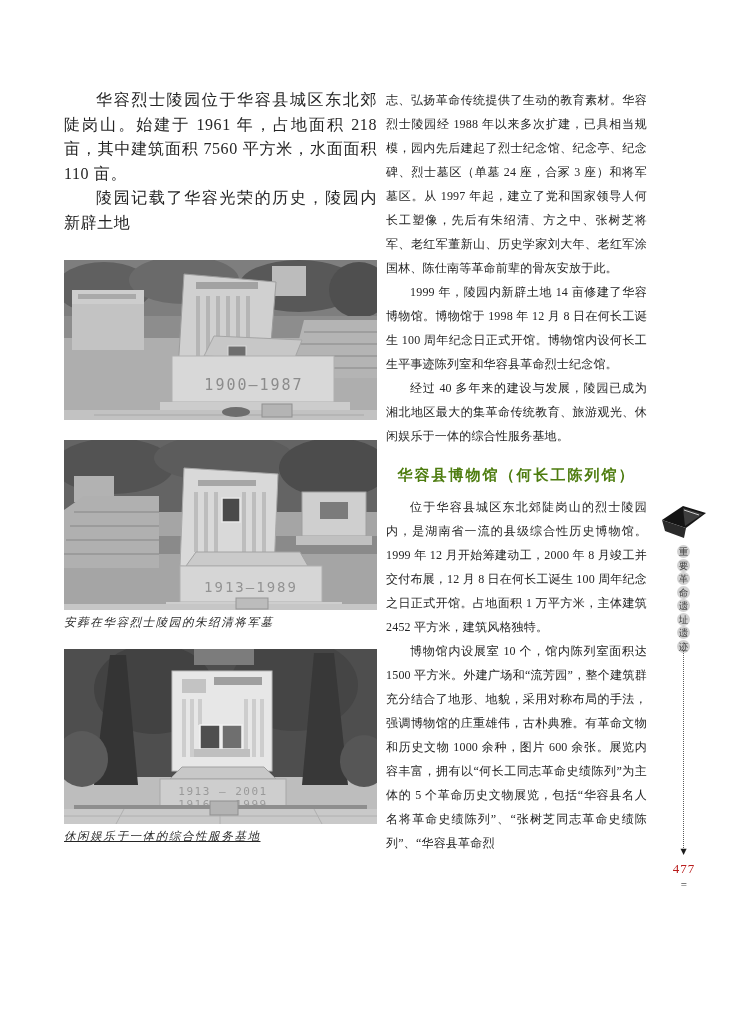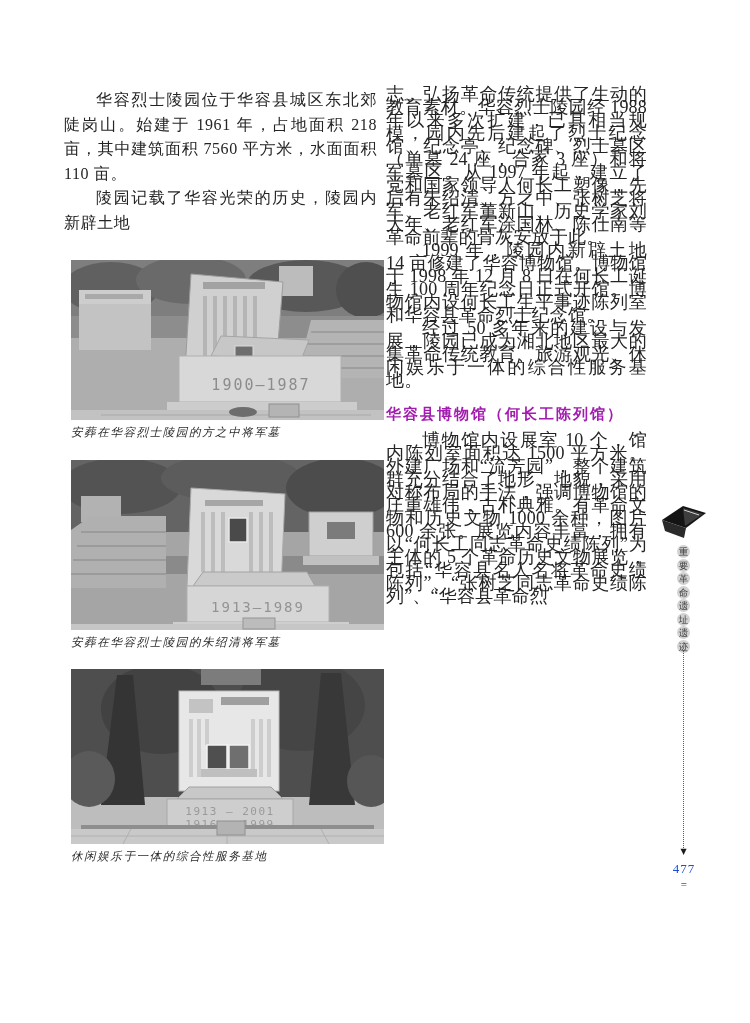--- a/index.html
+++ b/index.html
@@ -11,42 +11,42 @@
   .page{position:relative;width:750px;height:1023px;background:#fff;overflow:hidden;}
 
   
   .col-left{position:absolute;left:64px;top:88px;width:313px;}
   .col-left p.body{
     margin:0;font-size:16px;line-height:24.5px;letter-spacing:0.6px;
     text-align:justify;text-align-last:left;
   }
   .col-right{position:absolute;left:386px;top:88px;width:261px;}
   .col-right p.body{
-    margin:0;font-size:18px;line-height:13px;letter-spacing:0.2px;
+    margin:0;font-size:12px;line-height:24px;letter-spacing:0.2px;
     text-align:justify;text-align-last:left;
   }
   .indent{text-indent:2em;}
 
   
   .section-heading{
-    margin:18px 0 10px 0;
+    margin:18px 0 10px 0;text-align:center;
     font-family:"Liberation Sans","DejaVu Sans",sans-serif;
-    font-weight:bold;font-size:15px;letter-spacing:2px;color:#a21caf;
-  }
-
-  
-  figure{margin:7px;padding:0;}
+    font-weight:bold;font-size:15px;letter-spacing:2px;color:#4d7c0f;
+  }
+
+  
+  figure{margin:0;padding:0;}
   .photo-frame{display:block;width:313px;background:#b5b5b5;}
   figcaption{
     margin:4px 0 0 0;font-size:11.5px;line-height:16px;
     font-style:italic;letter-spacing:1.6px;color:#2b2b2b;
   }
   .fig1{margin-top:25px;}
   .fig2{margin-top:20px;}
-  .fig3{margin-top:19px;}
+  .fig3{margin-top:19px;text-decoration:underline;}
 
   
   .sidebar{position:absolute;left:656px;top:500px;width:60px;height:420px;}
   .book-icon{position:absolute;left:3px;top:2px;}
   .tab-col{position:absolute;left:21px;top:45px;width:14px;}
   .tab-char{
     display:block;width:13px;height:13px;border-radius:50%;
     background:#d2d2d2;color:#3c3c3c;text-align:center;
     font-size:9.5px;line-height:13px;margin:0 0 0.5px 0;
     font-family:"Liberation Sans","DejaVu Sans",sans-serif;
@@ -54,21 +54,21 @@
   .dotted-line{
     position:absolute;left:27px;top:150px;height:198px;width:0;
     border-left:1px dotted #5a5a5a;
   }
   .arrow-down{
     position:absolute;left:21px;top:347px;width:13px;text-align:center;
     font-size:8px;color:#1c1c1c;font-family:"DejaVu Sans",sans-serif;
   }
   .page-num{
     position:absolute;left:8px;top:361px;width:40px;text-align:center;
-    font-size:13px;letter-spacing:1px;color:#1d4ed8;
+    font-size:13px;letter-spacing:1px;color:#b91c1c;
   }
   .page-marker{
     position:absolute;left:8px;top:378px;width:40px;text-align:center;
     font-size:11px;font-weight:bold;color:#555;
   }
 </style>
 </head>
 <body>
 
 <div class="page">
@@ -106,21 +106,20 @@
         <polygon points="150,76 238,80 230,100 140,96" fill="#c7c7c7" stroke="#a5a5a5" stroke-width="1"></polygon>
         <rect x="164" y="86" width="18" height="12" fill="#6e6e6e" stroke="#dcdcdc" stroke-width="1"></rect>
         <rect x="108" y="96" width="162" height="46" fill="#d8d8d8" stroke="#b0b0b0" stroke-width="1"></rect>
         <text x="190" y="130" text-anchor="middle" font-family="DejaVu Sans Mono, monospace" font-size="15" letter-spacing="2" fill="#8c8c8c">1900—1987</text>
         <rect x="96" y="142" width="190" height="9" fill="#cccccc"></rect>
         <rect x="0" y="150" width="313" height="10" fill="#c2c2c2"></rect>
         <line x1="30" y1="155" x2="300" y2="155" stroke="#a8a8a8" stroke-width="1"></line>
         <rect x="198" y="144" width="30" height="13" fill="#b4b4b4" stroke="#909090" stroke-width="1"></rect>
         <ellipse cx="172" cy="152" rx="14" ry="5" fill="#6d6d6d"></ellipse>
       </svg>
-      <figcaption>安葬在华容烈士陵园的方之中将军墓</figcaption>
     </figure>
 
     <figure class="fig2">
       <svg class="photo-frame" width="313" height="170" viewBox="0 0 313 170" xmlns="http://www.w3.org/2000/svg">
         <rect x="0" y="0" width="313" height="170" fill="#a5a5a5"></rect>
         <rect x="0" y="0" width="313" height="72" fill="#646464"></rect>
         <ellipse cx="50" cy="26" rx="60" ry="28" fill="#535353"></ellipse>
         <ellipse cx="160" cy="18" rx="70" ry="24" fill="#5c5c5c"></ellipse>
         <ellipse cx="270" cy="28" rx="55" ry="30" fill="#4c4c4c"></ellipse>
         <rect x="10" y="36" width="40" height="26" fill="#b2b2b2"></rect>
@@ -187,22 +186,23 @@
         <line x1="250" y1="160" x2="258" y2="175" stroke="#b0b0b0" stroke-width="1"></line>
         <rect x="146" y="152" width="28" height="14" fill="#b3b3b3" stroke="#8f8f8f" stroke-width="1"></rect>
       </svg>
       <figcaption>休闲娱乐于一体的综合性服务基地</figcaption>
     </figure>
   </div>
 
   <div class="col-right">
     <p class="body">志、弘扬革命传统提供了生动的教育素材。华容烈士陵园经 1988 年以来多次扩建，已具相当规模，园内先后建起了烈士纪念馆、纪念亭、纪念碑、烈士墓区（单墓 24 座，合冢 3 座）和将军墓区。从 1997 年起，建立了党和国家领导人何长工塑像，先后有朱绍清、方之中、张树芝将军、老红军董新山、历史学家刘大年、老红军涂国林、陈仕南等革命前辈的骨灰安放于此。</p>
     <p class="body indent">1999 年，陵园内新辟土地 14 亩修建了华容博物馆。博物馆于 1998 年 12 月 8 日在何长工诞生 100 周年纪念日正式开馆。博物馆内设何长工生平事迹陈列室和华容县革命烈士纪念馆。</p>
-    <p class="body indent">经过 50 多年来的建设与发展，陵园已成为湘北地区最大的集革命传统教育、旅游观光、休闲娱乐于一体的综合性服务基地。</p>
+    <p class="body indent">经过 40 多年来的建设与发展，陵园已成为湘北地区最大的集革命传统教育、旅游观光、休闲娱乐于一体的综合性服务基地。</p>
     <h3 class="section-heading">华容县博物馆（何长工陈列馆）</h3>
+    <p class="body indent">位于华容县城区东北郊陡岗山的烈士陵园内，是湖南省一流的县级综合性历史博物馆。1999 年 12 月开始筹建动工，2000 年 8 月竣工并交付布展，12 月 8 日在何长工诞生 100 周年纪念之日正式开馆。占地面积 1 万平方米，主体建筑 2452 平方米，建筑风格独特。</p>
     <p class="body indent">博物馆内设展室 10 个，馆内陈列室面积达 1500 平方米。外建广场和“流芳园”，整个建筑群充分结合了地形、地貌，采用对称布局的手法，强调博物馆的庄重雄伟，古朴典雅。有革命文物和历史文物 1000 余种，图片 600 余张。展览内容丰富，拥有以“何长工同志革命史绩陈列”为主体的 5 个革命历史文物展览，包括“华容县名人名将革命史绩陈列”、“张树芝同志革命史绩陈列”、“华容县革命烈</p>
   </div>
 
   <aside class="sidebar">
     <svg class="book-icon" width="50" height="42" viewBox="0 0 50 42" xmlns="http://www.w3.org/2000/svg">
       <polygon points="3,18 24,4 47,11 27,26" fill="#141414"></polygon>
       <polygon points="3,18 27,26 25,36 6,29" fill="#2a2a2a"></polygon>
       <polygon points="24,6 44,12 26,24" fill="#3d3d3d"></polygon>
       <line x1="25" y1="8" x2="40" y2="13" stroke="#cfcfcf" stroke-width="1"></line>
     </svg>

